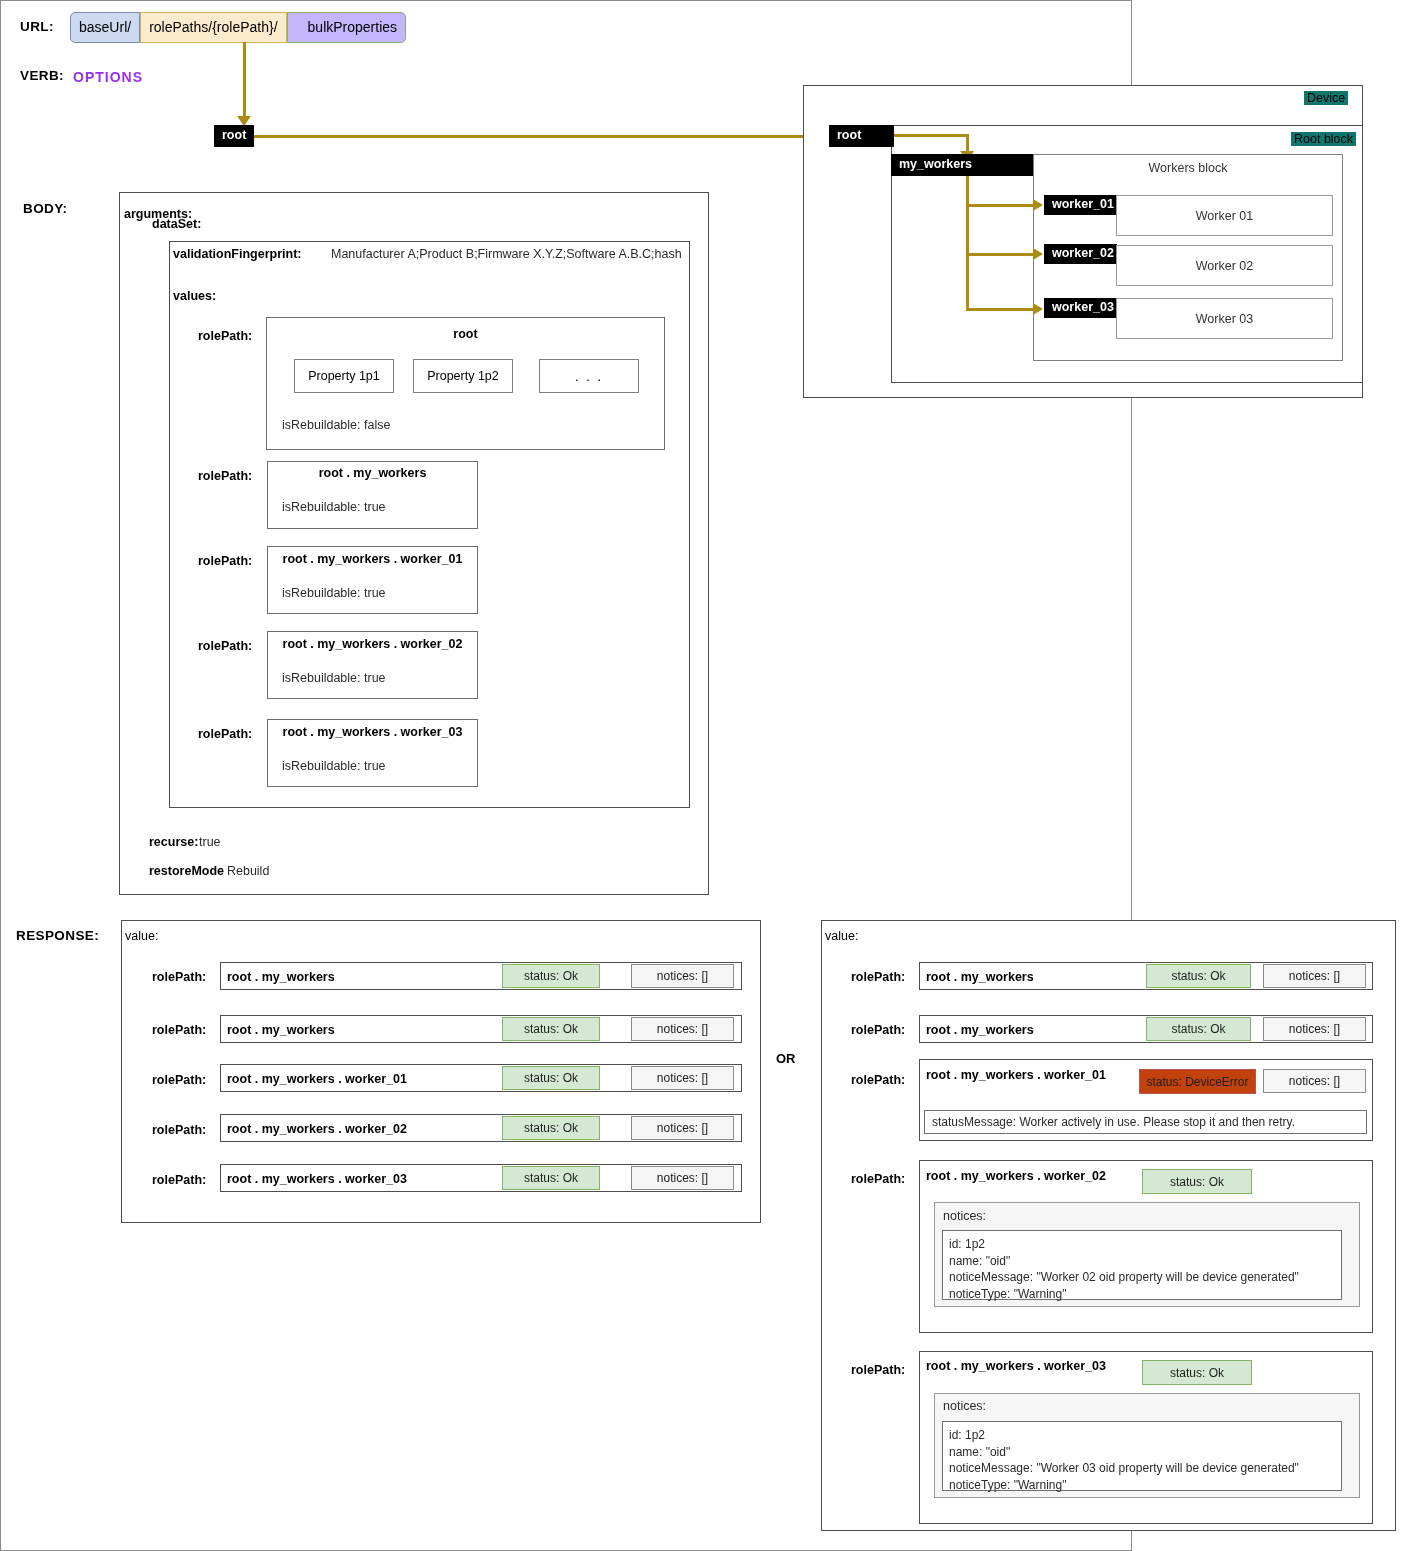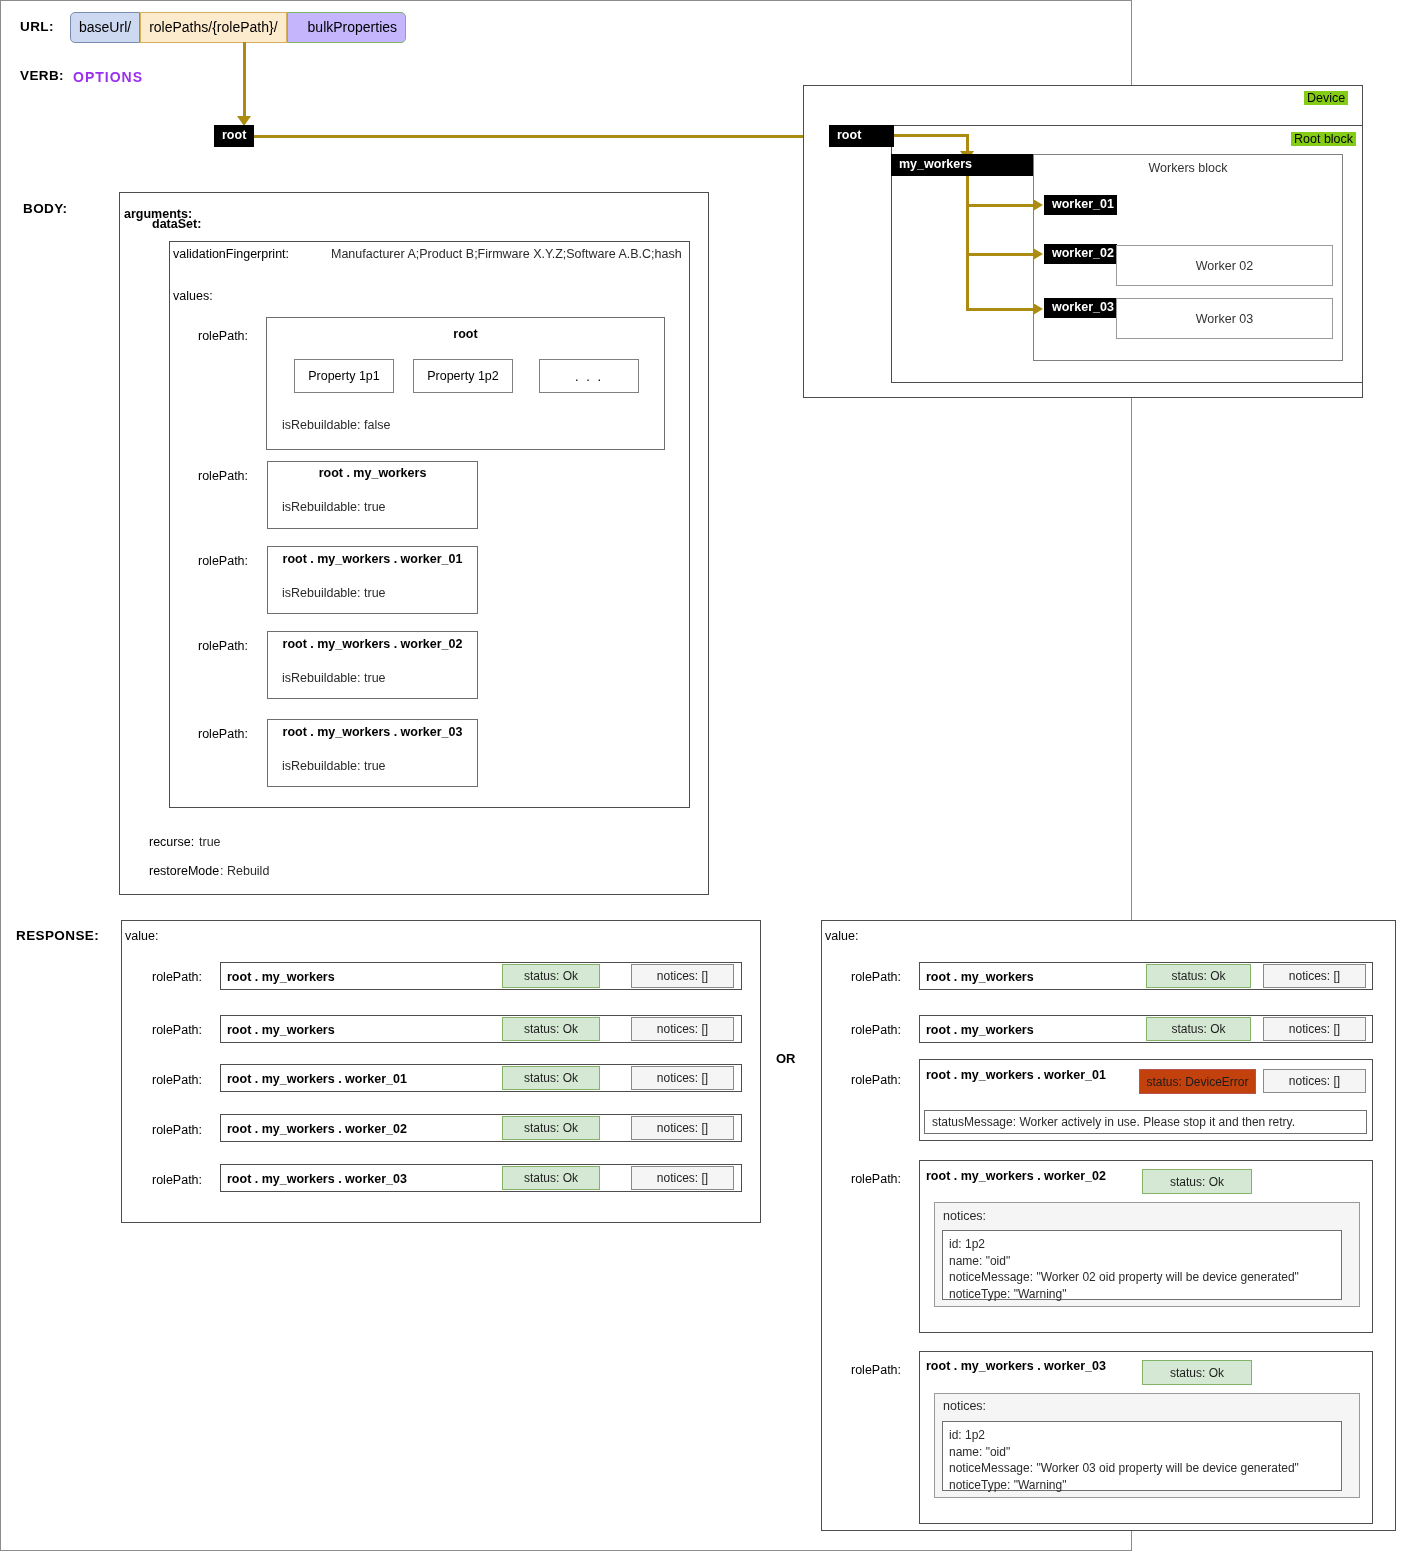--- a/index.html
+++ b/index.html
@@ -57,24 +57,24 @@
     padding:4px 8px 5px 8px; white-space:nowrap; line-height:1;
     display:flex; align-items:center;
   }
 
   
   .box { border:1px solid #4d4d4d; background:#fff; }
   .box-thin { border:1px solid #808080; background:#fff; }
   .box-mid { border:1.6px solid #6e6e6e; background:#fff; }
   .box-dark { border:1.6px solid #4d4d4d; background:#fff; }
   .lbl { font-size:12.5px; white-space:nowrap; }
-  .lbl-b { font-size:12.5px; font-weight:normal; white-space:nowrap; }
+  .lbl-b { font-size:12.5px; font-weight:bold; white-space:nowrap; }
 
   .corner-label {
-    font-size:12.5px; color:#000; background:#84cc16; padding:0 3px;
+    font-size:12.5px; color:#000; background:#0f766e; padding:0 3px;
     white-space:nowrap;
   }
 
   .pathtxt { font-size:12.5px; font-weight:bold; white-space:nowrap; }
   .reg { font-size:12.5px; color:#2b2b2b; white-space:nowrap; }
 
   .status-ok {
     background:#d5e8d4; border:1px solid #82b366; font-size:12px; color:#1d1d1d;
     display:flex; align-items:center; justify-content:center; white-space:nowrap;
   }
@@ -147,20 +147,21 @@
 
   <div class="abs vline" style="left:965px; top:175px; width:3px; height:135px;"></div>
   <div class="abs hline" style="left:965px; top:203px; width:70px; height:3px;"></div>
   <div class="abs arrow-right" style="left:1032px; top:198px;"></div>
   <div class="abs hline" style="left:965px; top:252px; width:70px; height:3px;"></div>
   <div class="abs arrow-right" style="left:1032px; top:247px;"></div>
   <div class="abs hline" style="left:965px; top:307px; width:70px; height:3px;"></div>
   <div class="abs arrow-right" style="left:1032px; top:302px;"></div>
 
   <div class="abs tag" style="left:1043px; top:194px; width:73px; height:20px;">worker_01</div>
+  <div class="abs worker-body" style="left:1115px; top:194px; width:217px; height:41px;">Worker 01</div>
 
   <div class="abs tag" style="left:1043px; top:243px; width:73px; height:20px;">worker_02</div>
   <div class="abs worker-body" style="left:1115px; top:244px; width:217px; height:41px;">Worker 02</div>
 
   <div class="abs tag" style="left:1043px; top:297px; width:73px; height:20px;">worker_03</div>
   <div class="abs worker-body" style="left:1115px; top:297px; width:217px; height:41px;">Worker 03</div>
 
   <div class="abs box" style="left:118px; top:191px; width:590px; height:703px;"></div>
   <div class="abs lbl" style="left:123px; top:206px;font-weight:bold;">arguments:</div>
   <div class="abs lbl-b" style="left:151px; top:216px; font-weight:bold;">dataSet:</div>

